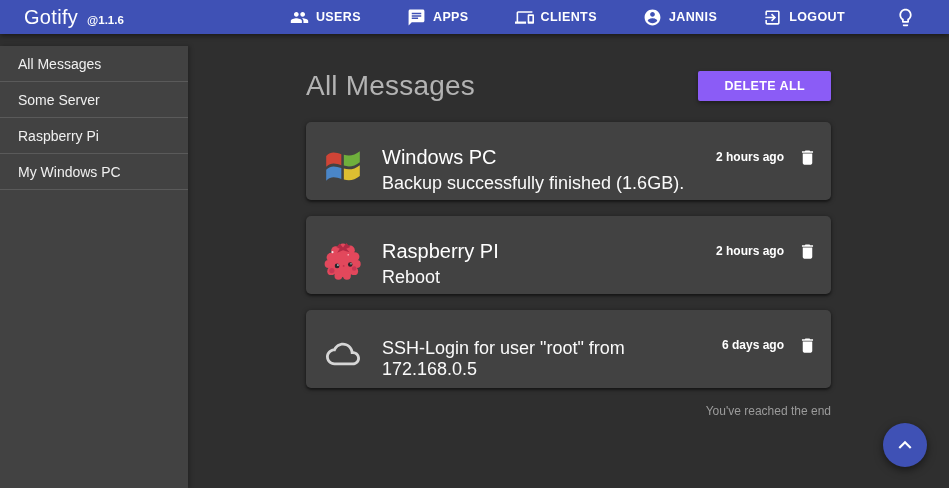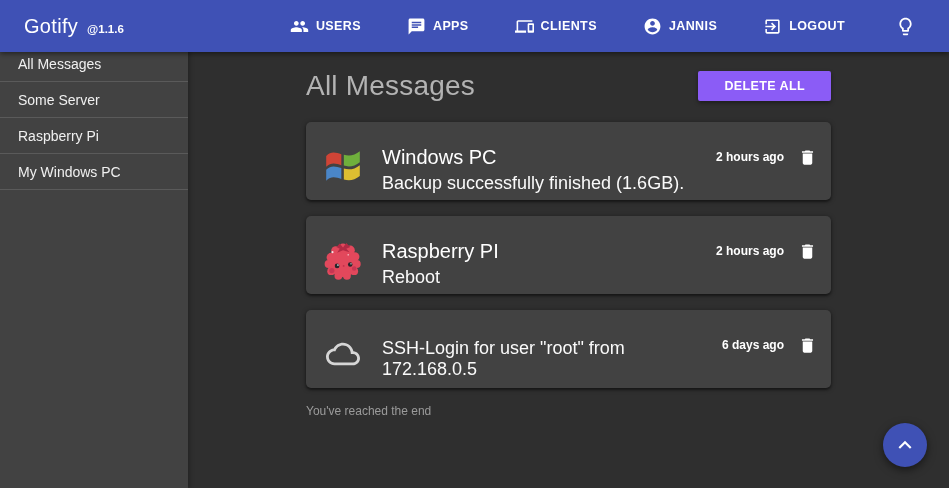--- a/index.html
+++ b/index.html
@@ -7,21 +7,21 @@
   body {
     font-family: "Liberation Sans", "DejaVu Sans", sans-serif;
     background: #2f2f2f;
     color: #fff;
     position: relative;
   }
 
   
   .navbar {
     position: absolute; top: 0; left: 0; right: 0;
-    height: 52px;
+    height: 34px;
     background: #3f51b5;
     display: flex; align-items: center;
     padding: 0 26px 0 24px;
     box-shadow: 0 2px 5px rgba(0,0,0,.45);
     z-index: 30;
   }
   .brand { display: flex; align-items: baseline; gap: 9px; }
   .brand-name { font-size: 20px; font-weight: 500; letter-spacing: .3px; }
   .brand-version { font-size: 11.5px; font-weight: 700; }
   .nav-actions { margin-left: auto; display: flex; align-items: center; gap: 26px; }
@@ -80,21 +80,21 @@
   .app-icon { width: 42px; height: 46px; margin-right: 18px; align-self: center; display: flex; align-items: center; justify-content: center; }
   .app-icon svg { width: 100%; height: 100%; }
   .card-body { flex: 1; padding-top: 1px; }
   .msg-title { font-size: 20px; font-weight: 400; color: #ffffff; }
   .msg-text { font-size: 18px; color: #fafafa; margin-top: 4px; }
   .card-meta { display: flex; align-items: flex-start; gap: 14px; padding-top: 3px; justify-content: center; }
   .msg-time { font-size: 12px; font-weight: 700; color: #fff; white-space: nowrap; padding-top: 2px; }
   .trash-btn { background: none; border: none; cursor: pointer; padding: 0; }
   .trash-btn svg { width: 19px; height: 19px; fill: #fff; }
 
-  .end-text { text-align: left; font-size: 12px; color: #9b9b9b; margin-top: 5px; }
+  .end-text { text-align: right; font-size: 12px; color: #9b9b9b; margin-top: 5px; }
 
   
   .fab {
     position: absolute; right: 22px; bottom: 21px;
     width: 44px; height: 44px; border-radius: 50%;
     background: #3f51b5; border: none; cursor: pointer;
     display: flex; align-items: center; justify-content: center;
     box-shadow: 0 3px 8px rgba(0,0,0,.5);
     z-index: 20;
   }

